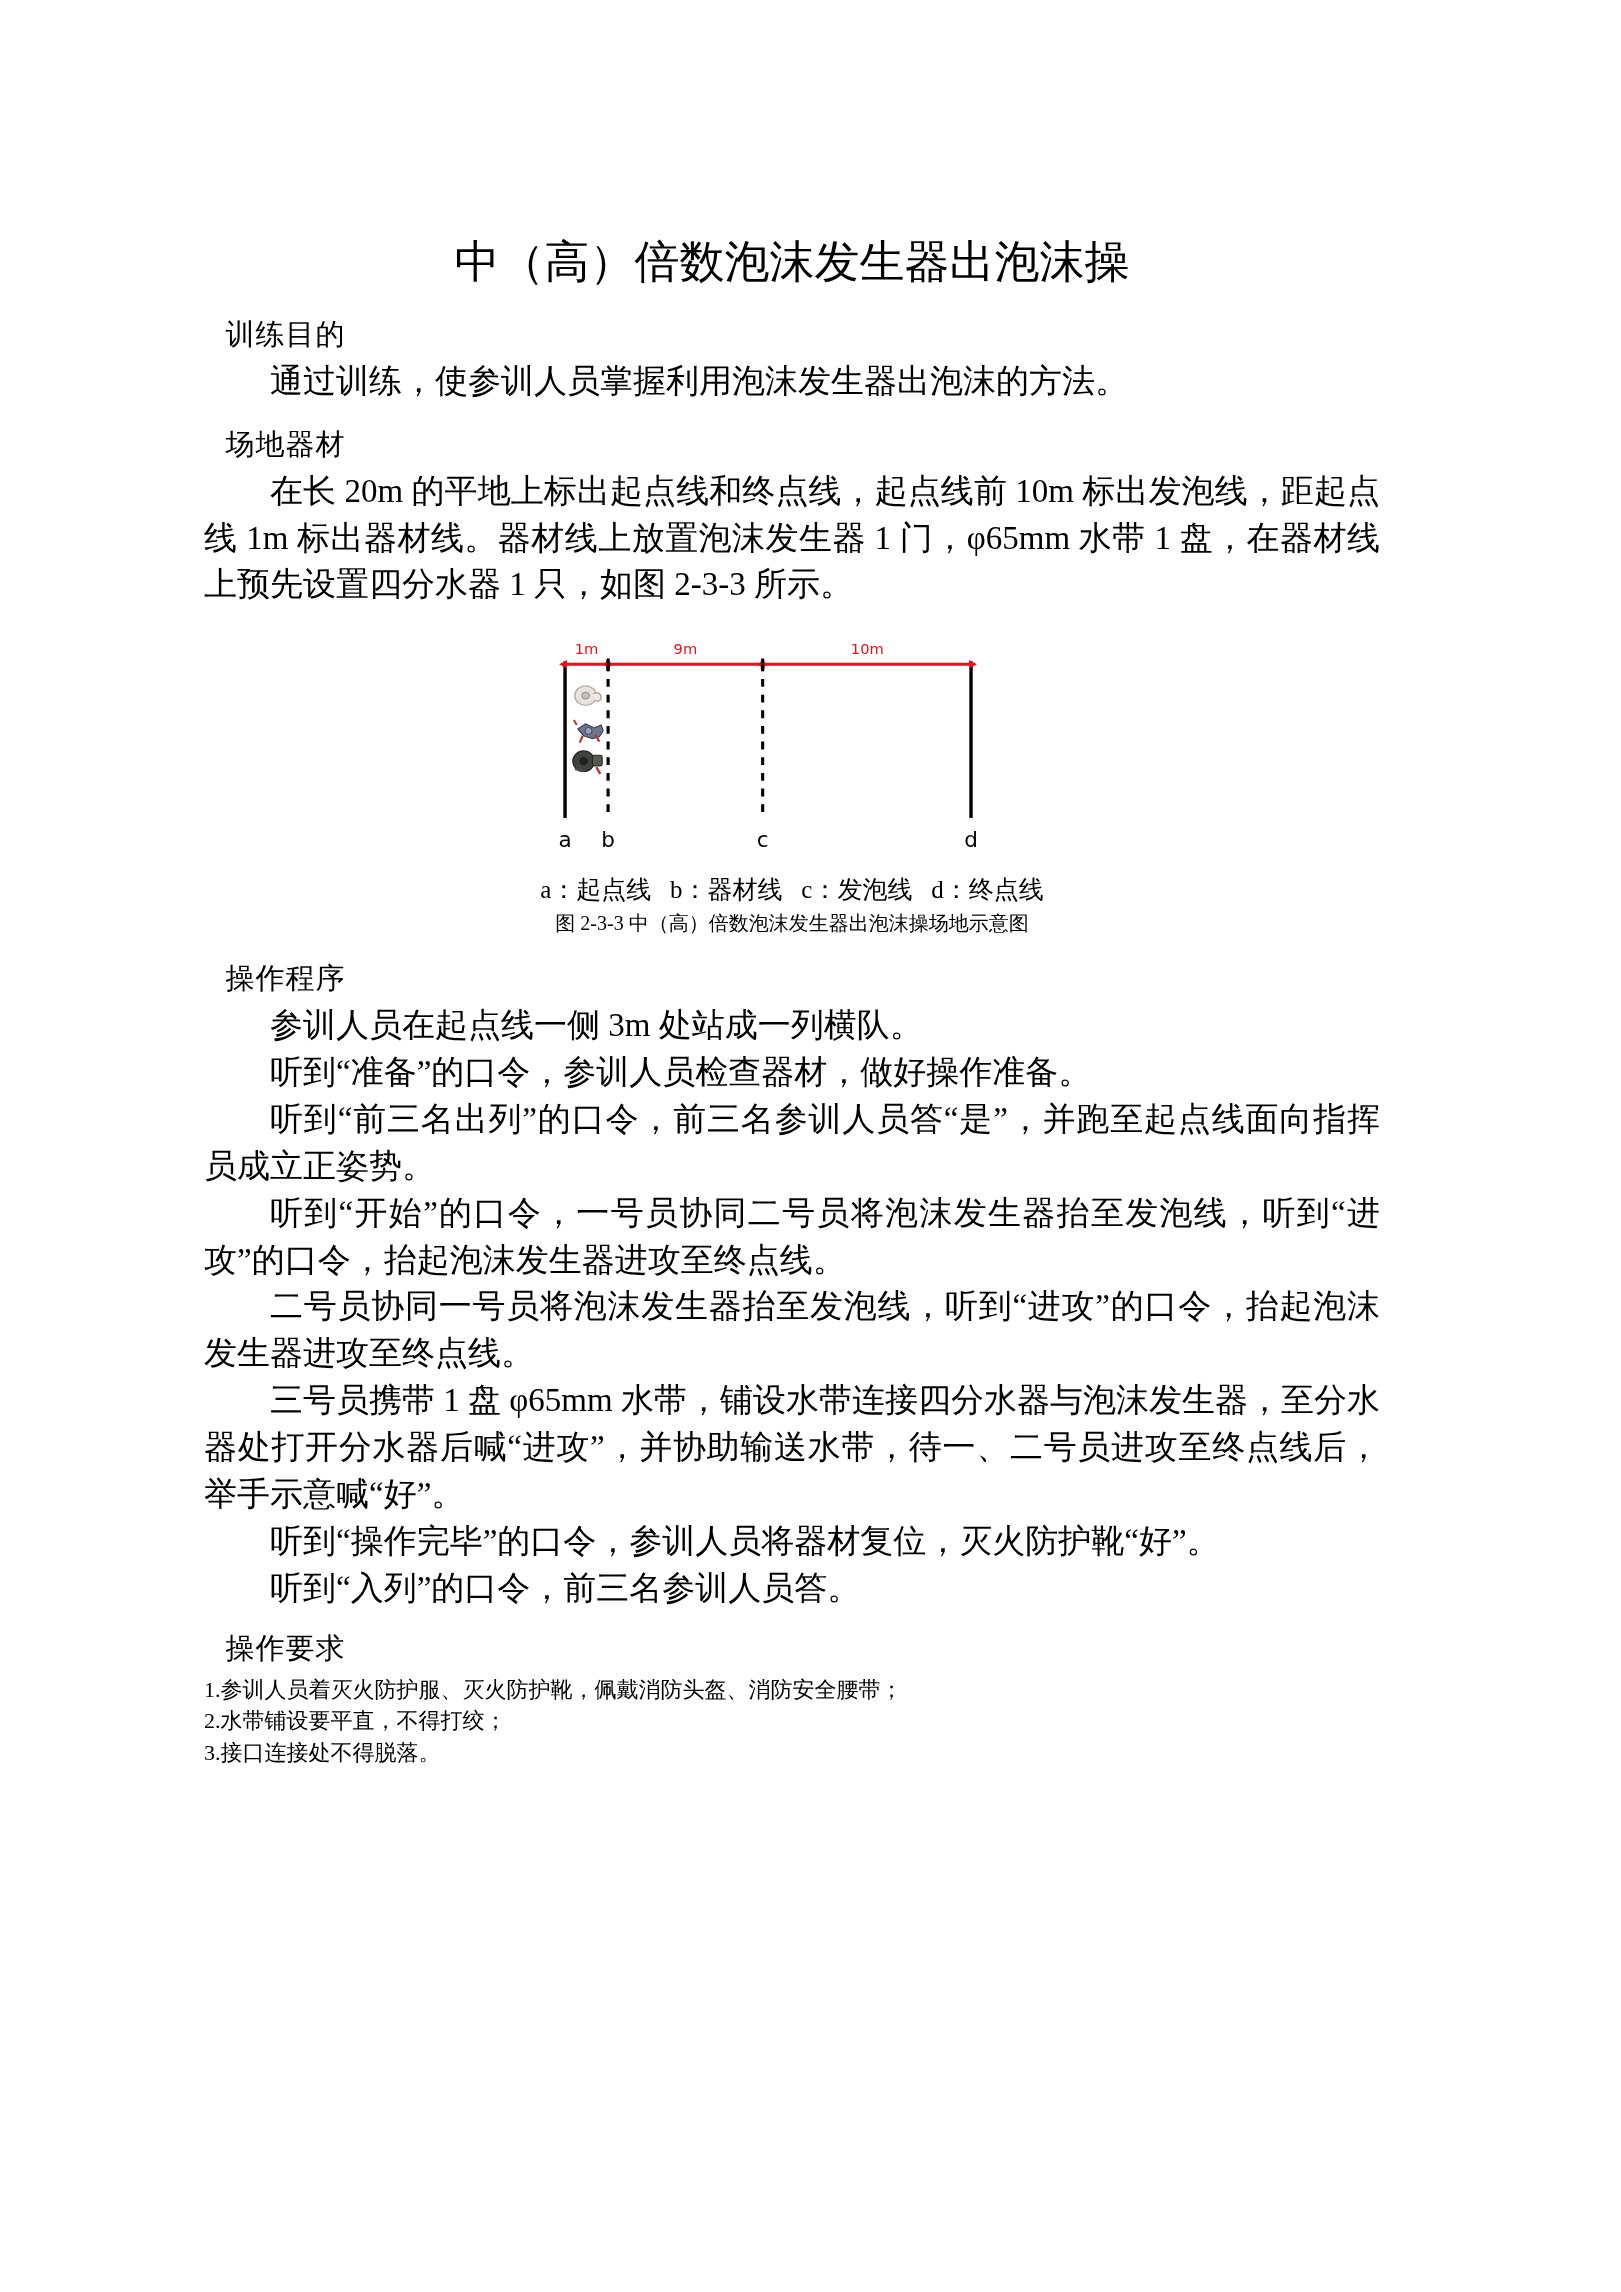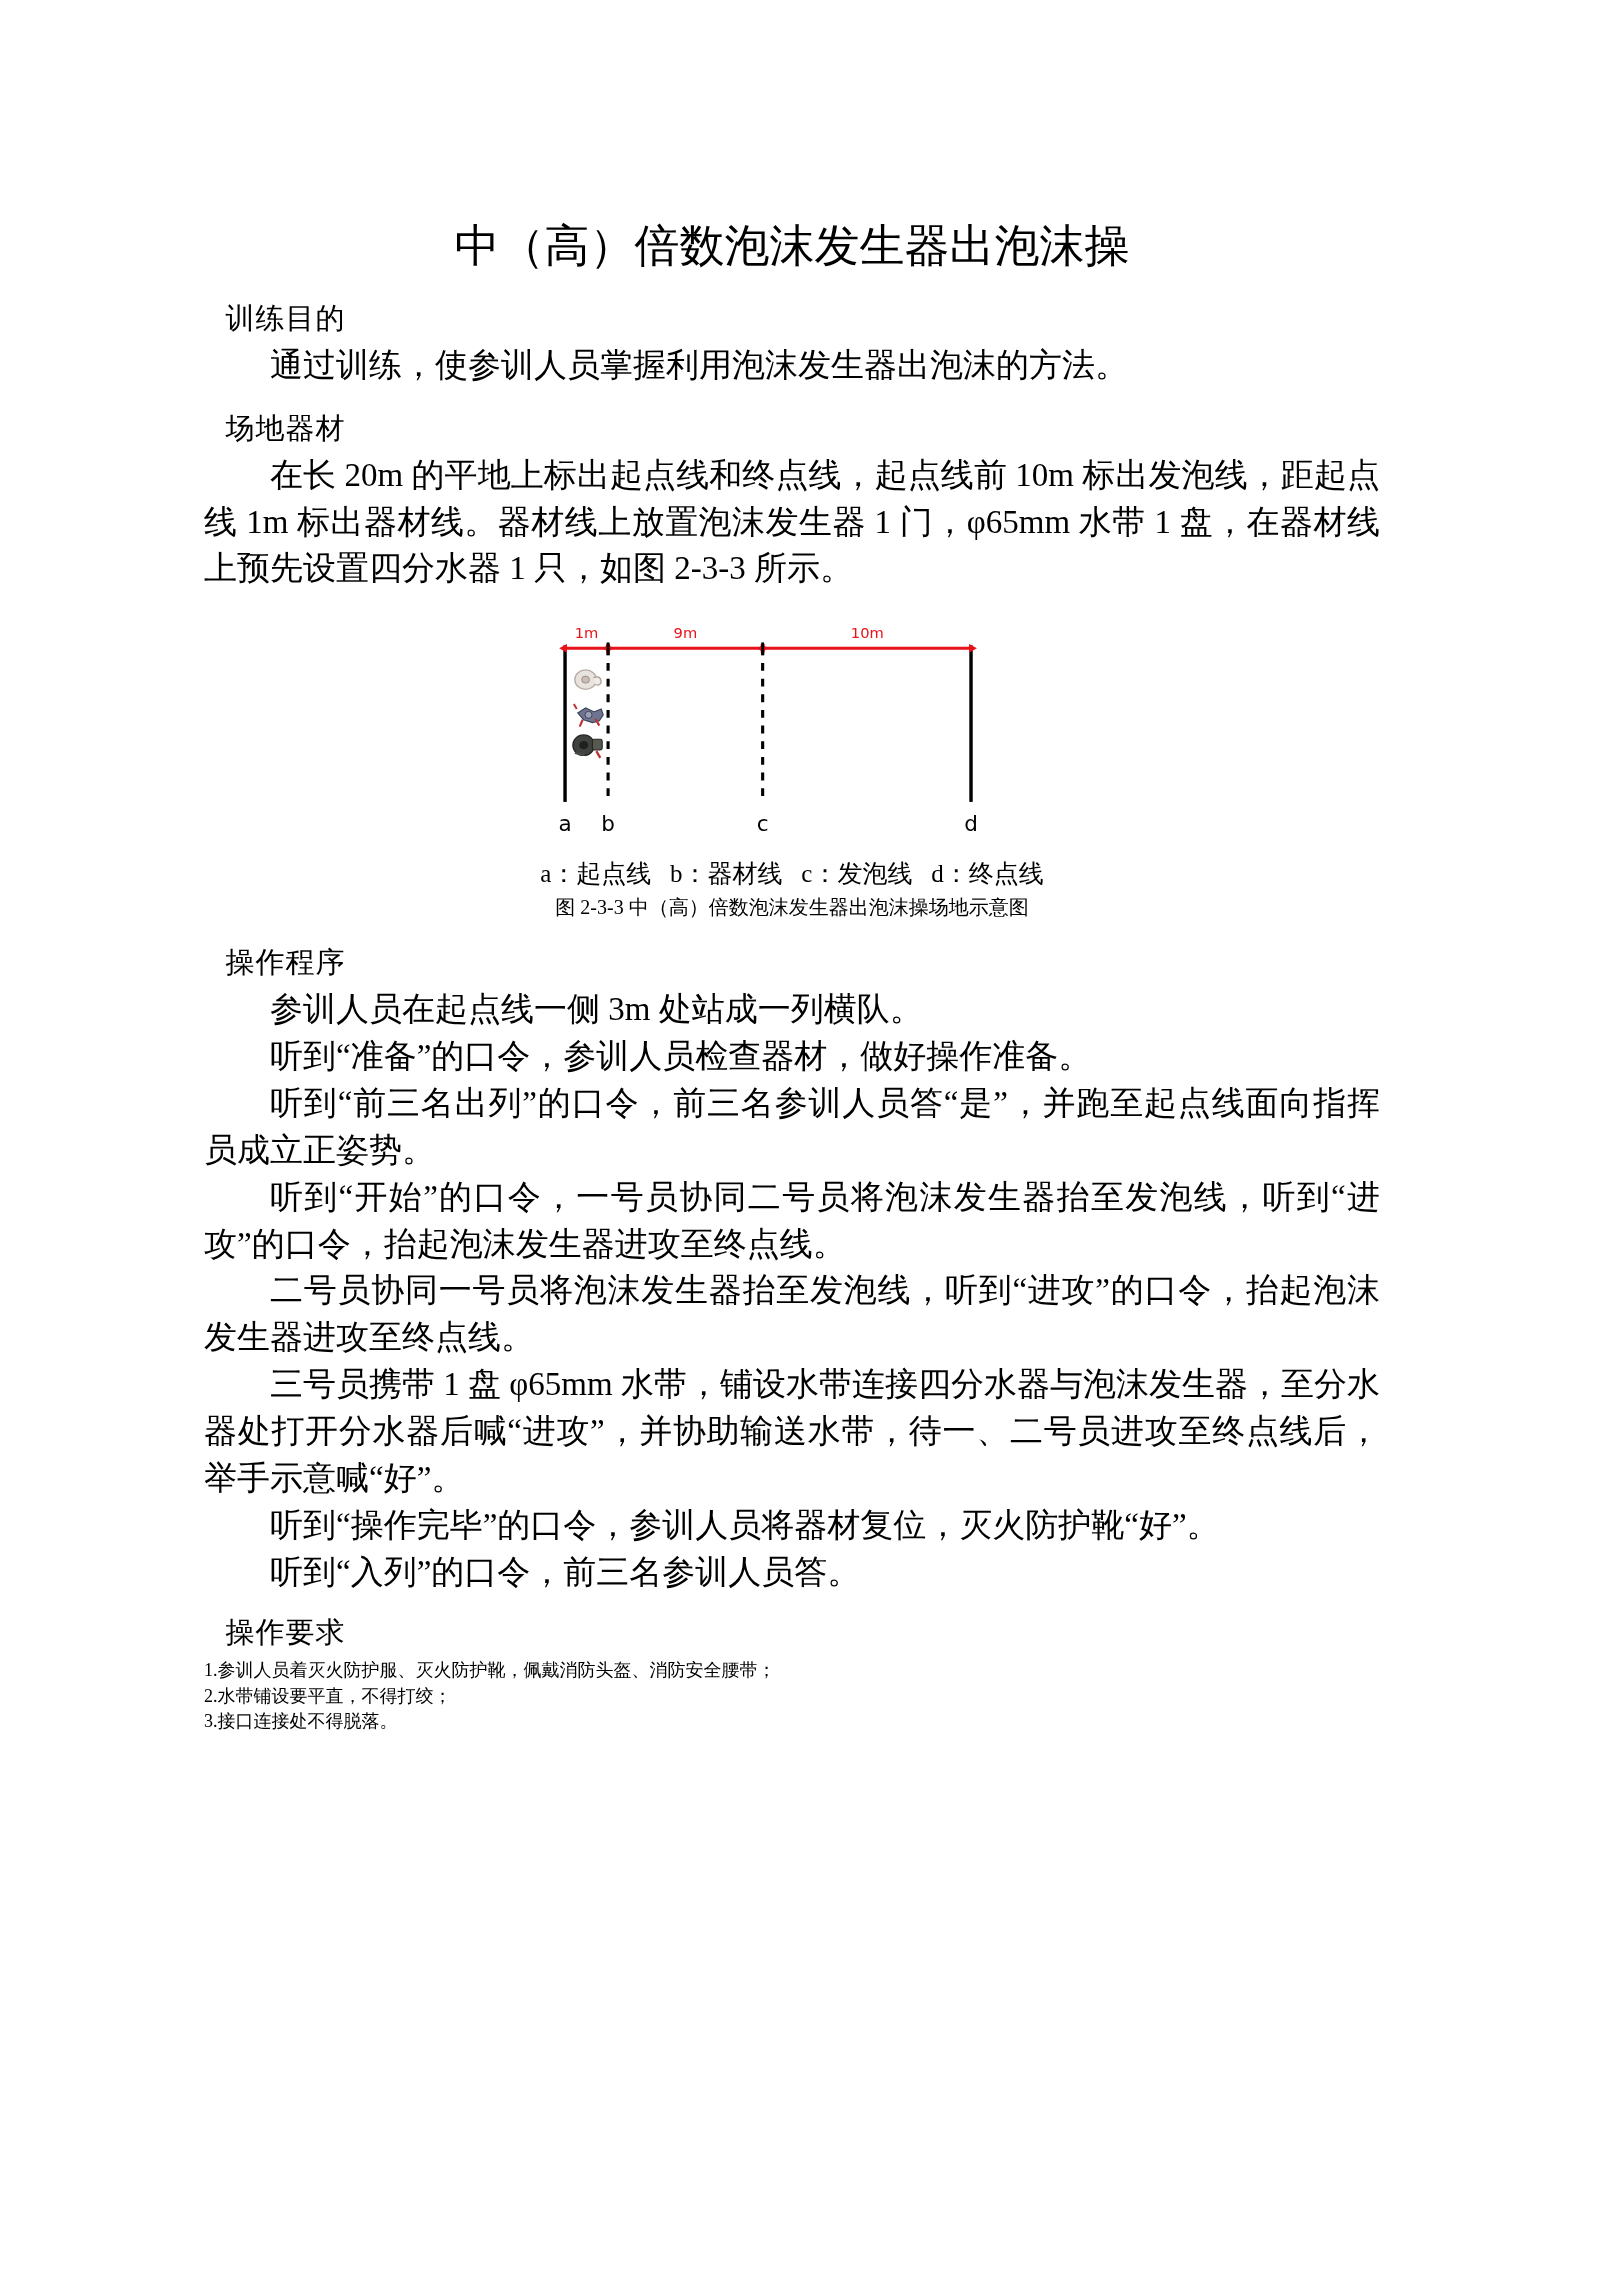--- a/index.html
+++ b/index.html
@@ -10,21 +10,21 @@
   body {
     width: 1621px;
     height: 2293px;
     font-family: "Liberation Serif", "DejaVu Serif", serif;
     color: #000000;
     position: relative;
     overflow: hidden;
   }
   .page {
     position: absolute;
-    left: 0; top: 0;
+    left: 0; top: 16px;
     width: 1621px;
     height: 1803px;
     box-sizing: border-box;
     padding: 0;
   }
   .content {
     position: absolute;
     left: 204px;
     top: 0;
     width: 1176px;
@@ -86,21 +86,21 @@
   }
   .fig-caption {
     font-size: 20px;
     text-align: center;
     line-height: 1.45;
   }
 
   
   .req-list { margin-top: 5.9px; }
   .req-item {
-    font-size: 18px;
+    font-size: 22px;
     line-height: 1.42;
     text-indent: 0;
     margin: 0;
   }
 
   .gap-before-proc { height: 21.6px; }
   .gap-before-req { height: 17.6px; }
 </style>
 </head>
 <body>

